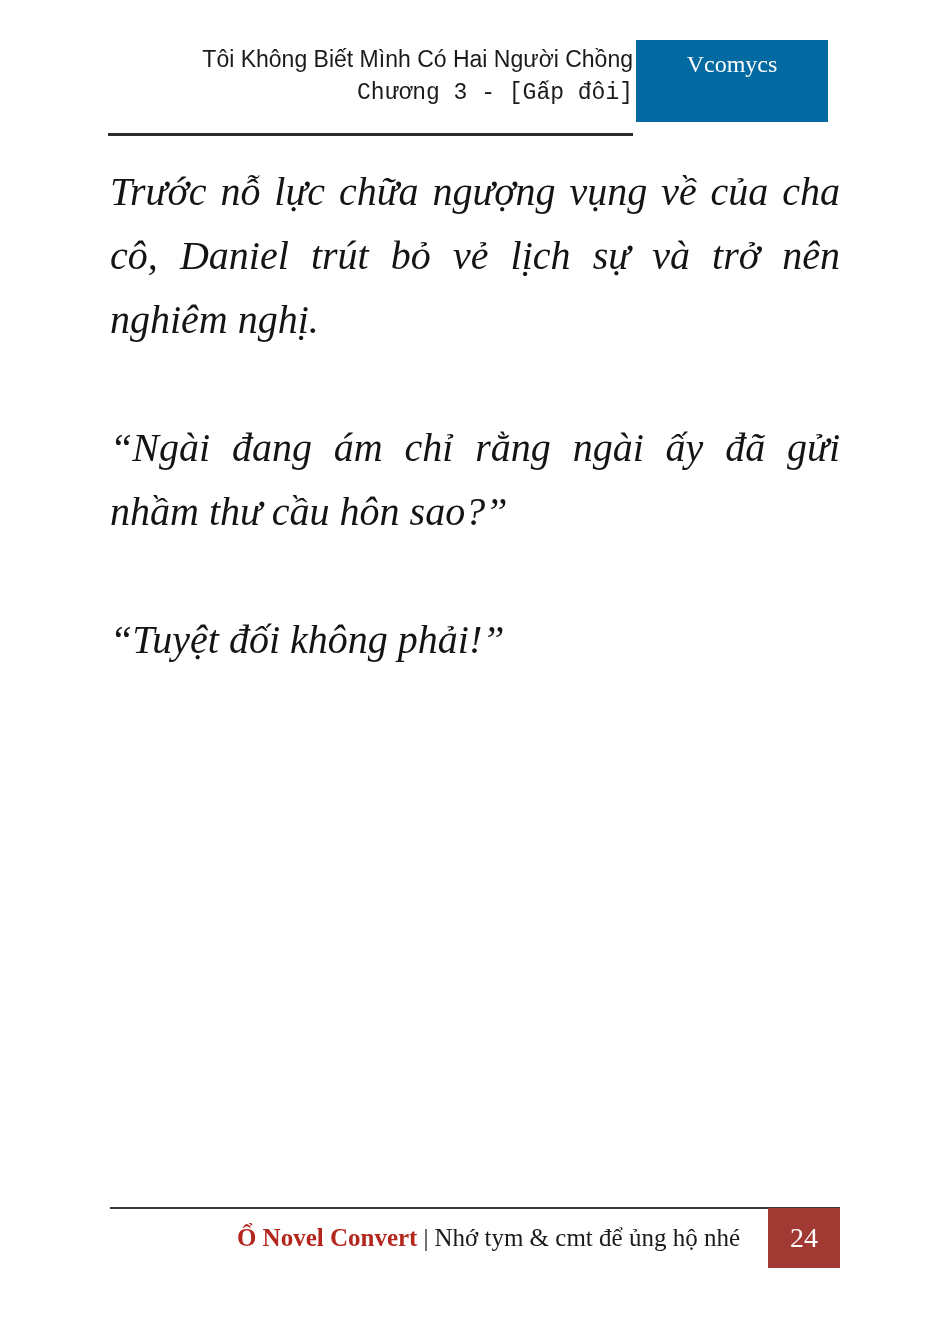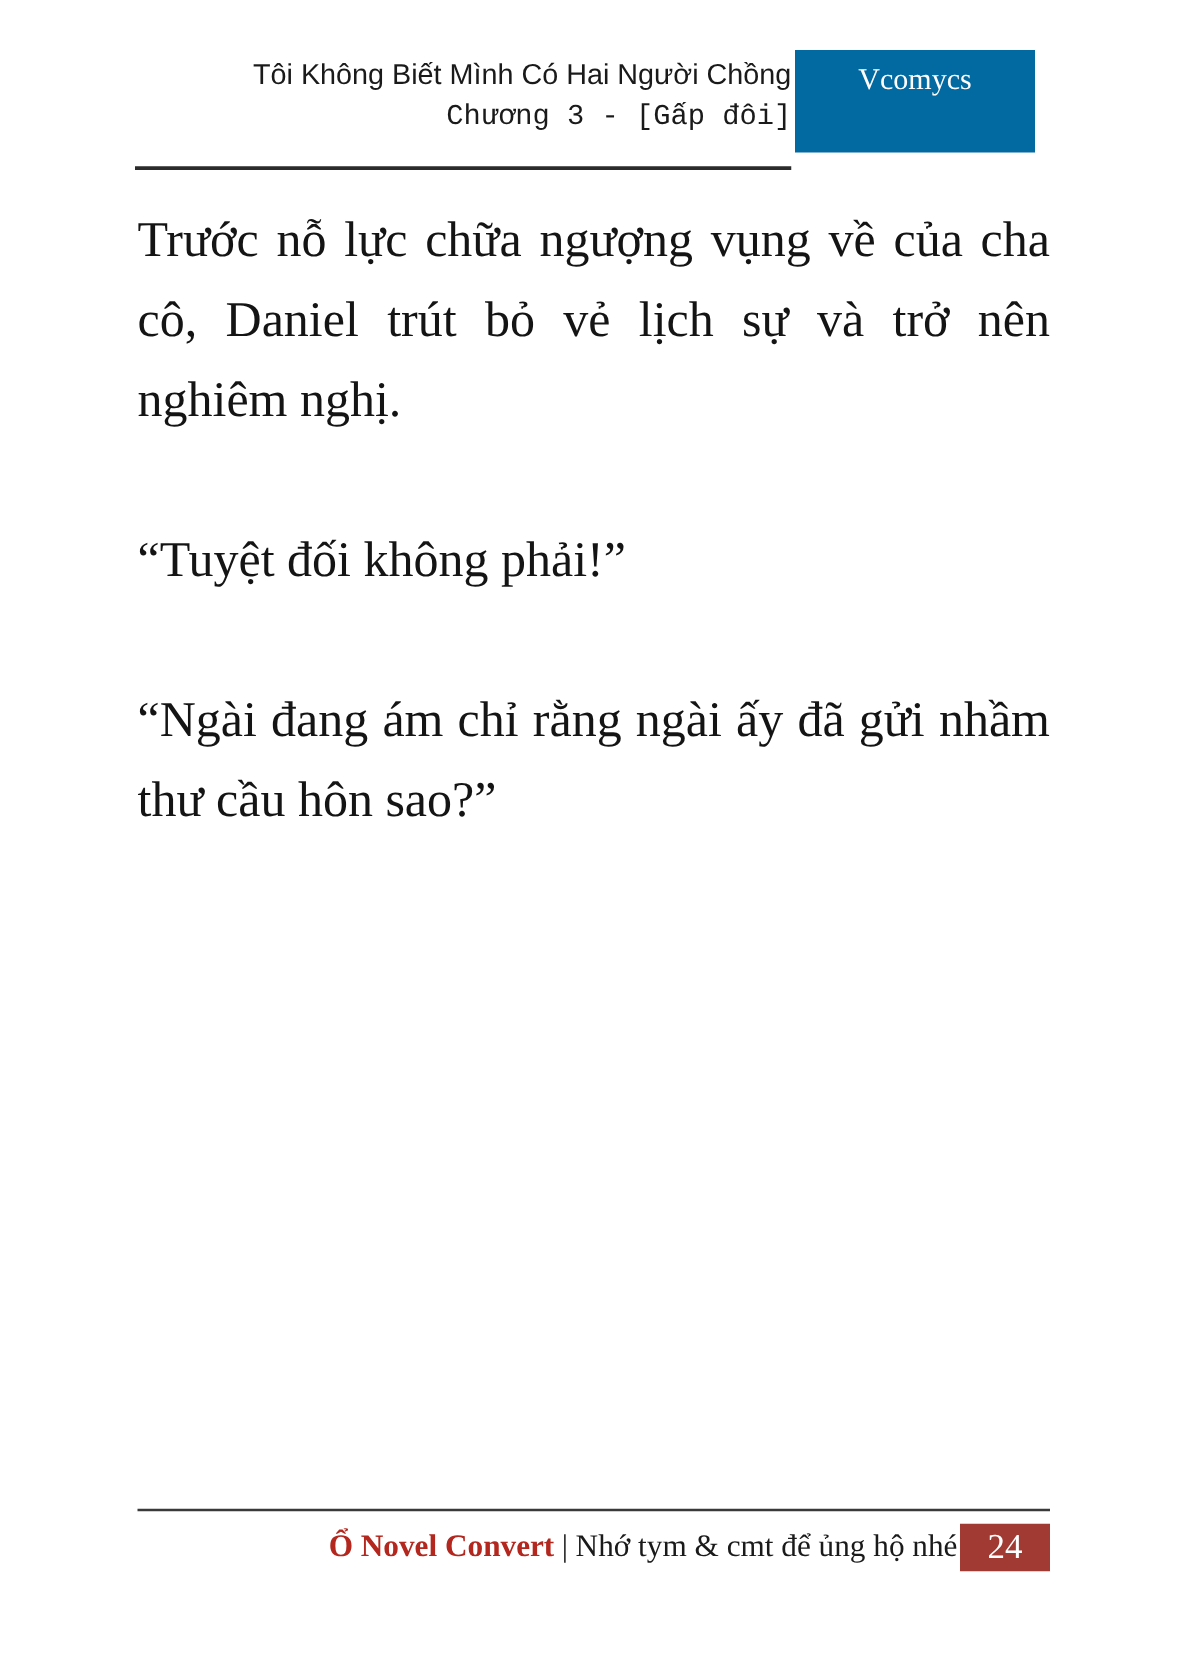--- a/index.html
+++ b/index.html
@@ -81,20 +81,21 @@
     width: 730px;
   }
   .para {
     font-family: "Liberation Serif", serif;
     font-size: 40px;
     line-height: 64px;
     color: #141414;
     margin: 0 0 64px 0;
     text-align: justify;
     text-justify: inter-word;
+    font-style: italic;
   }
   .para.no-justify {
     text-align: left;
   }
 
   
   .footer-rule {
     position: absolute;
     left: 110px;
     top: 1207px;
@@ -114,34 +115,34 @@
     right: 0;
     top: 0;
     height: 46px;
     display: flex;
     align-items: center;
   }
   .footer-text {
     font-family: "Liberation Serif", serif;
     font-size: 25px;
     color: #1a1a1a;
-    padding-right: 2px;
+    padding-right: 28px;
     white-space: nowrap;
   }
   .footer-brand {
     color: #b3271e;
     font-weight: bold;
   }
   .footer-sep {
     color: #1a1a1a;
     padding: 0 6px;
   }
   .page-number {
     width: 72px;
-    height: 38px;
+    height: 60px;
     background: #a03a32;
     color: #ffffff;
     font-family: "Liberation Serif", serif;
     font-size: 28px;
     display: flex;
     align-items: center;
     justify-content: center;
   }
 
   
@@ -165,22 +166,22 @@
       <span class="line2">Chương 3 - [Gấp đôi]</span>
     </div>
     <div class="brand-box">
       <span>Vcomycs</span>
     </div>
   </div>
   <div class="header-rule"></div>
 
   <div class="content">
     <p class="para">Trước nỗ lực chữa ngượng vụng về của cha cô, Daniel trút bỏ vẻ lịch sự và trở nên nghiêm nghị.</p>
+    <p class="para">“Ngài đang ám chỉ rằng ngài ấy đã gửi nhầm thư cầu hôn sao?”</p>
     <p class="para no-justify">“Tuyệt đối không phải!”</p>
-    <p class="para">“Ngài đang ám chỉ rằng ngài ấy đã gửi nhầm thư cầu hôn sao?”</p>
   </div>
 
   <div class="footer-rule"></div>
   <div class="footer">
     <div class="footer-inner">
       <div class="footer-text">
         <span class="footer-brand">Ổ Novel Convert</span><span class="footer-sep">|</span><span>Nhớ tym &amp; cmt để ủng hộ nhé</span>
       </div>
       <div class="page-number">24</div>
     </div>

